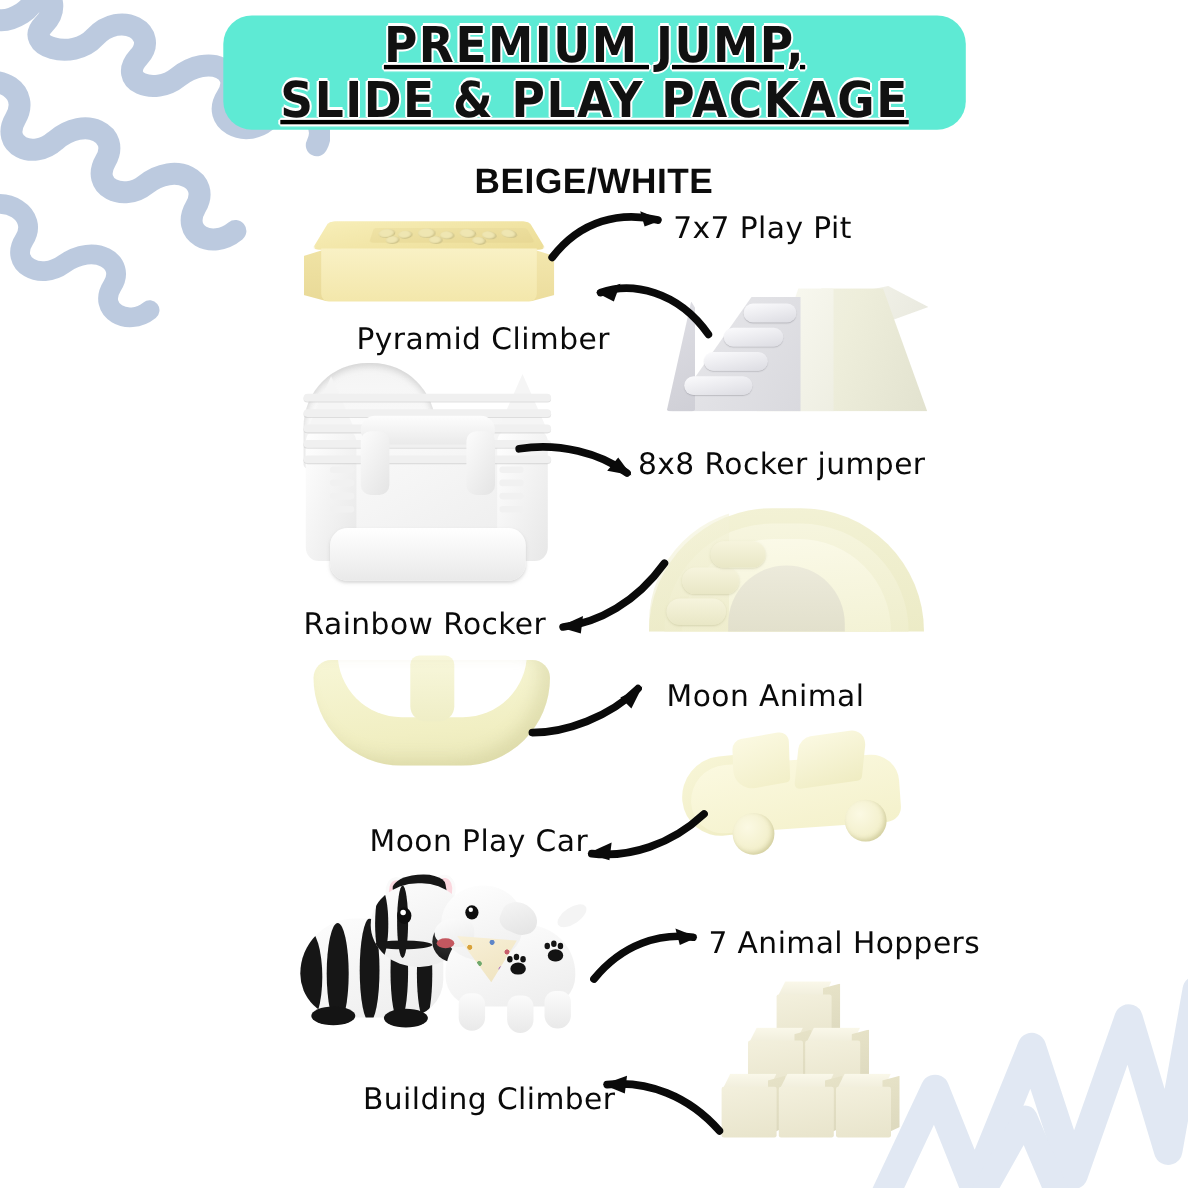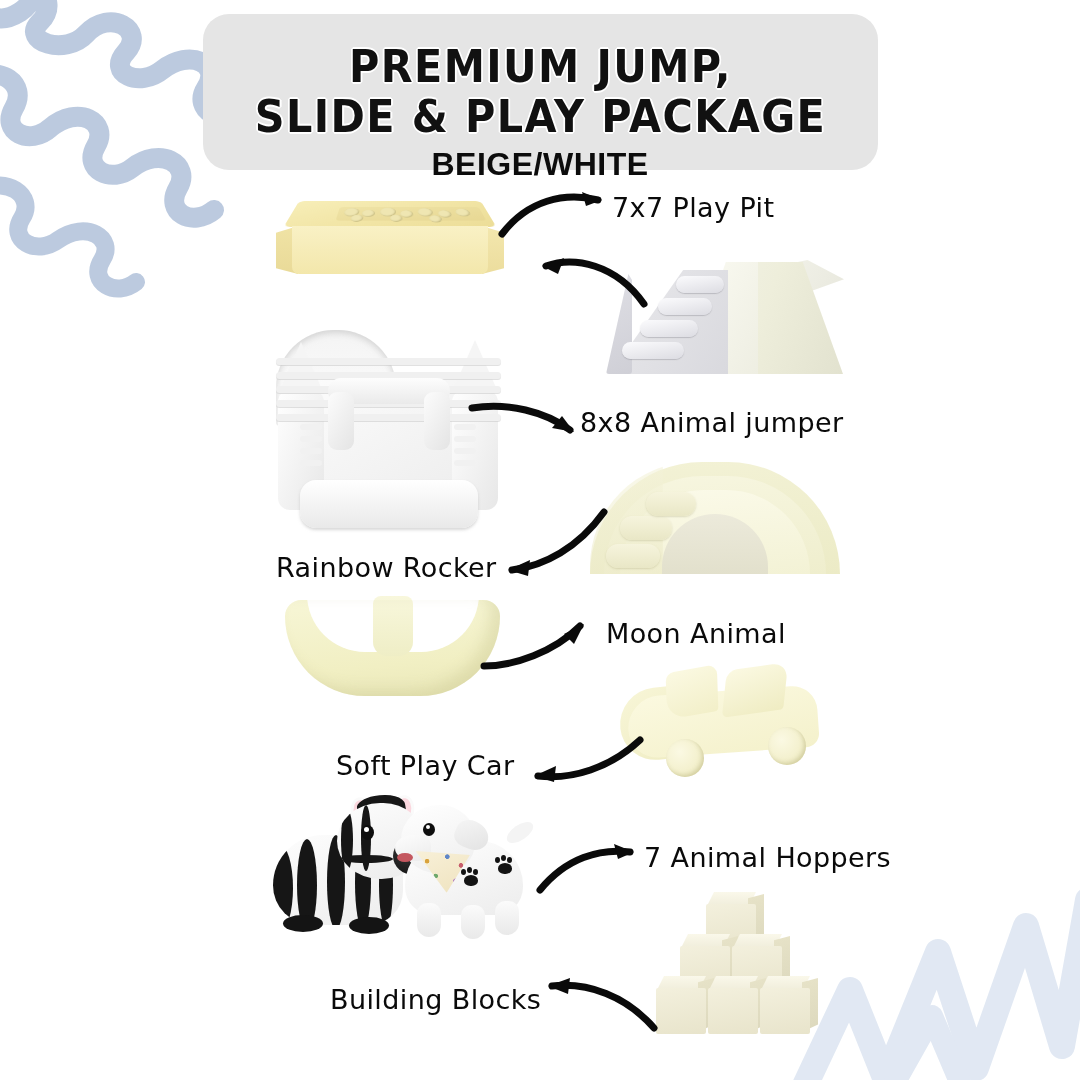--- a/index.html
+++ b/index.html
@@ -10,23 +10,23 @@
   }
   .stage{position:absolute;inset:0;width:1080px;height:1080px;}
 
   
   .deco{position:absolute;pointer-events:none;}
   .deco-tl{left:-30px;top:-40px;width:330px;height:340px;opacity:.95;}
   .deco-br{right:-10px;bottom:-20px;width:300px;height:260px;opacity:.75;}
 
   
   .banner{
-    position:absolute;left:203px;top:14px;width:675px;height:156px;
-    background:#e5e5e5;border-radius:26px;
-    display:flex;align-items:center;justify-content:center;
+    position:absolute;left:203px;top:14px;width:675px;height:104px;
+    background:#5eead4;border-radius:26px;
+    display:flex;align-items:center;justify-content:center;text-decoration:underline;
   }
   .banner-text{
     text-align:center;color:#111;
     font-family:"DejaVu Sans", sans-serif;
     font-weight:bold;
     font-size:45px;line-height:50px;
     letter-spacing:1.5px;
     transform:scaleX(.92);
     text-shadow:
       2px 0 0 #fff,-2px 0 0 #fff,0 2px 0 #fff,0 -2px 0 #fff,
@@ -322,20 +322,21 @@
     <div class="step" style="left:76px;top:18px;width:48px;"></div>
     <div class="step" style="left:58px;top:40px;width:54px;"></div>
     <div class="step" style="left:40px;top:62px;width:58px;"></div>
     <div class="step" style="left:22px;top:84px;width:62px;"></div>
   </div>
 
   <svg class="arrow" style="left:528px;top:252px;width:120px;height:60px;" viewBox="0 0 120 60">
     <path d="M116 52 C 88 12 46 4 18 14"></path>
     <polygon points="14,14 36,6 30,22"></polygon>
   </svg>
+  <div class="label" style="left:324px;top:294px;">Pyramid Climber</div>
 
   <div class="art cj-wrap">
     <div class="cj cj-base"></div>
     <div class="cj-tower l"></div>
     <div class="cj-tower r"></div>
     <div class="cj-spire l"></div>
     <div class="cj-spire r"></div>
     <div class="cj-arch">
       <div class="cj-archline" style="top:28px;"></div>
       <div class="cj-archline" style="top:42px;"></div>
@@ -354,21 +355,21 @@
     <div class="cj-rib" style="left:178px;top:106px;"></div>
     <div class="cj-rib" style="left:178px;top:118px;"></div>
     <div class="cj-rib" style="left:178px;top:130px;"></div>
     <div class="cj cj-plat"></div>
   </div>
 
   <svg class="arrow" style="left:468px;top:396px;width:120px;height:50px;" viewBox="0 0 120 50">
     <path d="M4 12 C 40 6 78 16 102 34"></path>
     <polygon points="106,36 84,32 94,20"></polygon>
   </svg>
-  <div class="label" style="left:580px;top:408px;">8x8 Animal jumper</div>
+  <div class="label" style="left:580px;top:408px;">8x8 Rocker jumper</div>
 
   <div class="art rc-wrap">
     <div class="rc-outer"></div>
     <div class="rc-band rc-b1"></div>
     <div class="rc-band rc-b2"></div>
     <div class="rc-left"></div>
     <div class="rc-rung" style="left:16px;top:82px;width:54px;"></div>
     <div class="rc-rung" style="left:30px;top:54px;width:52px;"></div>
     <div class="rc-rung" style="left:56px;top:30px;width:50px;"></div>
     <div class="rc-hole"></div>
@@ -399,21 +400,21 @@
     <div class="car-seat"></div>
     <div class="car-seat2"></div>
     <div class="wheel" style="left:46px;top:74px;"></div>
     <div class="wheel" style="left:148px;top:62px;"></div>
   </div>
 
   <svg class="arrow" style="left:518px;top:736px;width:126px;height:58px;" viewBox="0 0 126 58">
     <path d="M122 4 C 92 32 54 44 20 40"></path>
     <polygon points="16,40 38,30 36,46"></polygon>
   </svg>
-  <div class="label" style="left:336px;top:751px;">Soft Play Car</div>
+  <div class="label" style="left:336px;top:751px;">Moon Play Car</div>
 
   <div class="art ah-wrap">
 
     <div class="zb-ear" style="left:86px;top:2px;transform:rotate(-16deg);"></div>
     <div class="zb-ear" style="left:126px;top:0px;transform:rotate(12deg);"></div>
     <div class="zb-body">
       <div class="zstripe" style="left:-6px;top:10px;width:26px;height:86px;"></div>
       <div class="zstripe" style="left:24px;top:4px;width:20px;height:92px;"></div>
       <div class="zstripe" style="left:54px;top:0px;width:18px;height:94px;"></div>
       <div class="zstripe" style="left:82px;top:2px;width:16px;height:92px;"></div>
@@ -491,15 +492,15 @@
         <div class="t"></div>
         <div class="s"></div>
         <div class="f"></div>
       </div>
   </div>
 
   <svg class="arrow" style="left:530px;top:972px;width:128px;height:62px;" viewBox="0 0 128 62">
     <path d="M124 56 C 96 24 58 10 22 14"></path>
     <polygon points="18,14 40,6 38,22"></polygon>
   </svg>
-  <div class="label" style="left:330px;top:985px;">Building Blocks</div>
+  <div class="label" style="left:330px;top:985px;">Building Climber</div>
 
 </div>
 
 </body></html>

